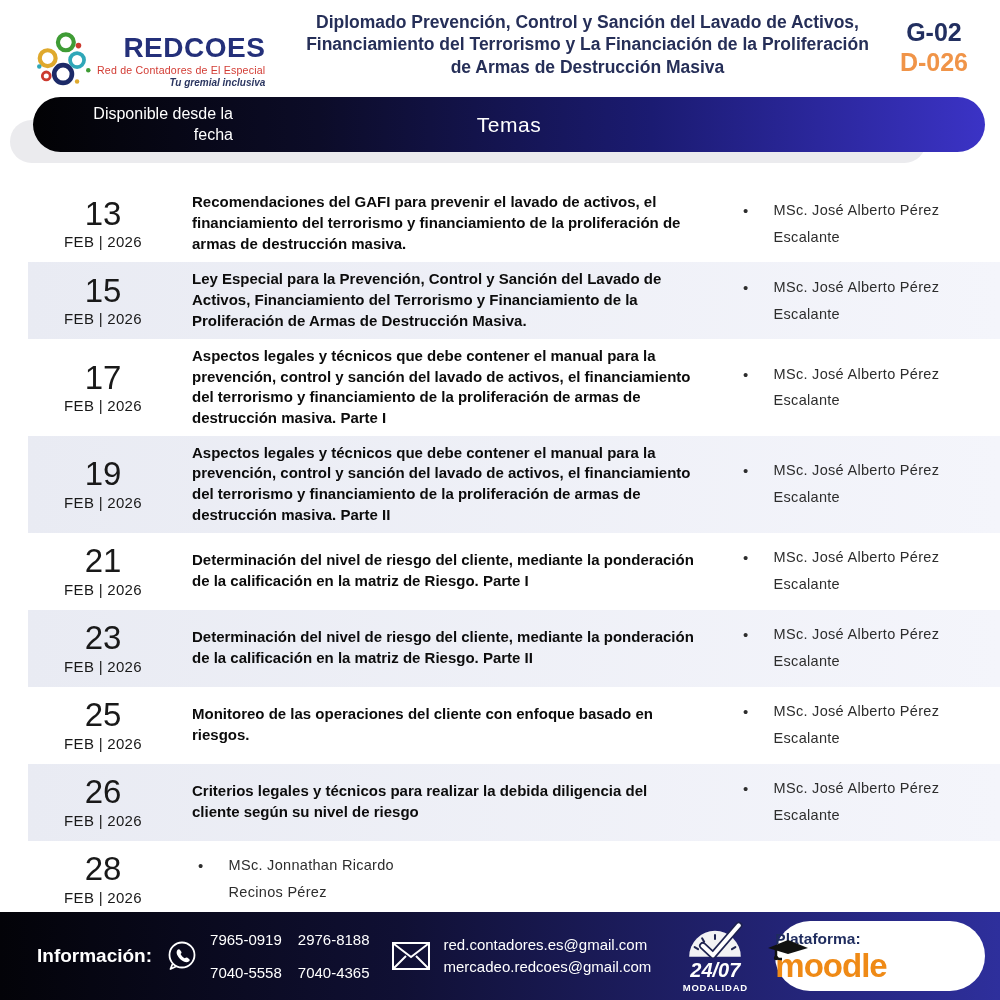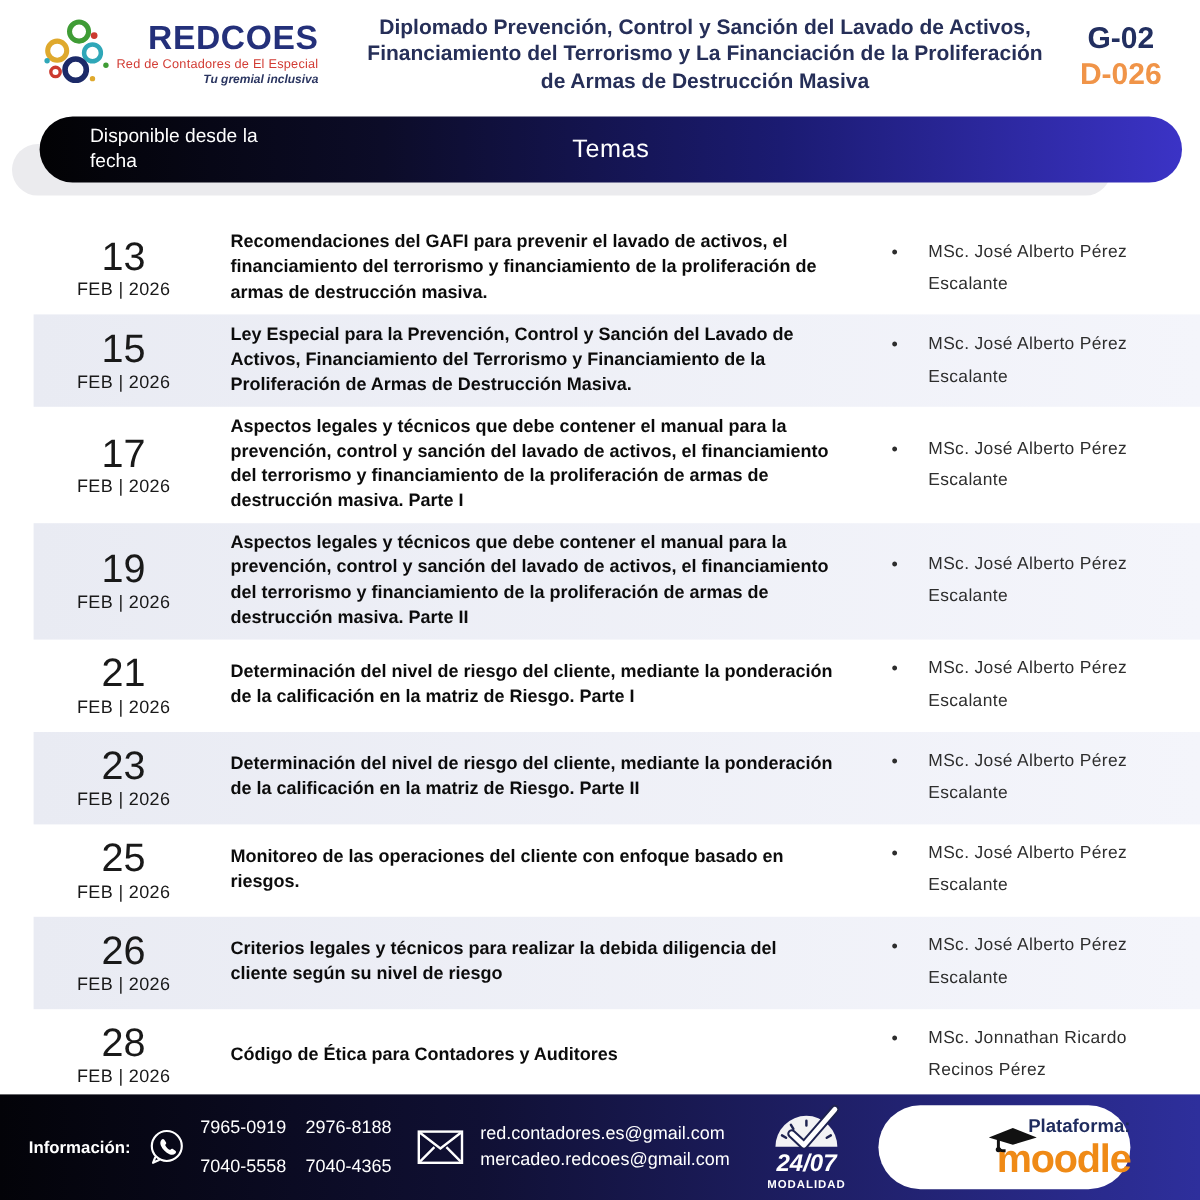--- a/index.html
+++ b/index.html
@@ -4,21 +4,21 @@
 <style>
   * { margin:0; padding:0; box-sizing:border-box; }
   html,body { width:1000px; height:1000px; }
   body {
     font-family:"Liberation Sans","DejaVu Sans",sans-serif;
     background:#ffffff; position:relative; overflow:hidden;
   }
 
   
   .header { position:relative; height:97px; }
-  .logo { position:absolute; left:36px; top:14px; display:flex; align-items:center; gap:5px; }
+  .logo { position:absolute; left:36px; top:30px; display:flex; align-items:center; gap:5px; }
   .logo-rings { width:56px; height:62px; }
   .logo-text { display:flex; flex-direction:column; align-items:flex-end; }
   .logo-name { font-size:28px; font-weight:800; color:#24307a; letter-spacing:.5px; line-height:1; }
   .logo-sub { font-size:10.6px; color:#d23b33; margin-top:2px; letter-spacing:.2px; }
   .logo-tag { font-size:10px; font-style:italic; font-weight:600; color:#2a3560; margin-top:1px; }
   .title {
     position:absolute; left:295px; width:585px; top:11px; text-align:center;
     font-size:17.5px; font-weight:700; color:#262f58; line-height:1.28;
   }
   .codes { position:absolute; right:32px; top:18px; text-align:center; font-size:25px; font-weight:800; line-height:1.18; }
@@ -30,21 +30,21 @@
   .banner-shadow {
     position:absolute; left:10px; top:23px; width:916px; height:43px;
     background:#ebebee; border-radius:22px;
   }
   .banner-pill {
     position:absolute; left:33px; top:0; width:952px; height:55px; border-radius:28px;
     background:linear-gradient(90deg,#020204 0%,#0c0c28 30%,#1b1b72 65%,#3b33c6 100%);
   }
   .banner-left {
     position:absolute; left:42px; top:50%; transform:translateY(-50%);
-    width:158px; text-align:left; color:#fff; font-size:16px; line-height:1.35;
+    width:158px; text-align:right; color:#fff; font-size:16px; line-height:1.35;
   }
   .banner-center {
     position:absolute; left:0; right:0; top:50%; transform:translateY(-50%);
     text-align:center; color:#fff; font-size:21px; letter-spacing:.5px;
   }
 
   
   .schedule { position:relative; }
   .row {
     margin-left:28px; display:grid; grid-template-columns:150px 545px 1fr;
@@ -63,34 +63,34 @@
   }
   .bullet::before { content:"•"; font-size:15px; }
   .instructor-name { max-width:182px; }
 
   
   .footer {
     position:absolute; left:0; bottom:0; width:1000px; height:88px;
     background:linear-gradient(90deg,#030308 0%,#101034 40%,#2e2f9c 100%);
     display:flex; align-items:center; color:#fff;
   }
-  .info-label { margin-left:24px; font-size:14px; font-weight:700; white-space:nowrap; }
+  .info-label { margin-left:37px; font-size:19px; font-weight:700; white-space:nowrap; }
   .wa-icon { margin-left:12px; flex:none; }
   .phones {
     margin-left:10px; display:grid; grid-template-columns:auto auto;
     column-gap:13px; row-gap:4px; font-size:15px; white-space:nowrap;gap:16px;
   }
   .mail-icon { margin-left:20px; flex:none; }
   .emails { margin-left:12px; font-size:15px; line-height:1.45; white-space:nowrap; }
   .clock-badge { margin-left:18px; width:92px; text-align:center; flex:none; }
   .clock-time { font-size:20px; font-weight:800; font-style:italic; line-height:1; margin-top:-2px; }
   .clock-label { font-size:9.5px; font-weight:700; letter-spacing:.8px; margin-top:2px; }
   .platform-pill {
     margin-left:14px; width:210px; height:70px; background:#fff; border-radius:35px;
-    display:flex; flex-direction:column; align-items:flex-end; justify-content:center; flex:none;
+    display:flex; flex-direction:column; align-items:flex-start; justify-content:center; flex:none;
   }
   .platform-label { color:#1f2c5e; font-size:15.5px; font-weight:700; }
   .moodle-wordmark {
     position:relative; color:#ef8a16; font-size:33px; font-weight:800;
     letter-spacing:-1px; line-height:1; margin-top:1px;
   }
   .moodle-cap { position:absolute; left:-7px; top:-9px; }
 </style>
 </head>
 <body>
@@ -224,21 +224,20 @@
       <span class="bullet"></span>
       <span class="instructor-name">MSc. José Alberto Pérez Escalante</span>
     </div>
   </div>
 
   <div class="row">
     <div class="cell-date">
       <div class="day">28</div>
       <div class="sub">FEB | 2026</div>
     </div>
-    <div class="cell-topic">Código de Ética para Contadores y Auditores</div>
     <div class="cell-instructor">
       <span class="bullet"></span>
       <span class="instructor-name">MSc. Jonnathan Ricardo Recinos Pérez</span>
     </div>
   </div>
 </div>
 
 <div class="footer">
   <div class="info-label">Información:</div>
 

